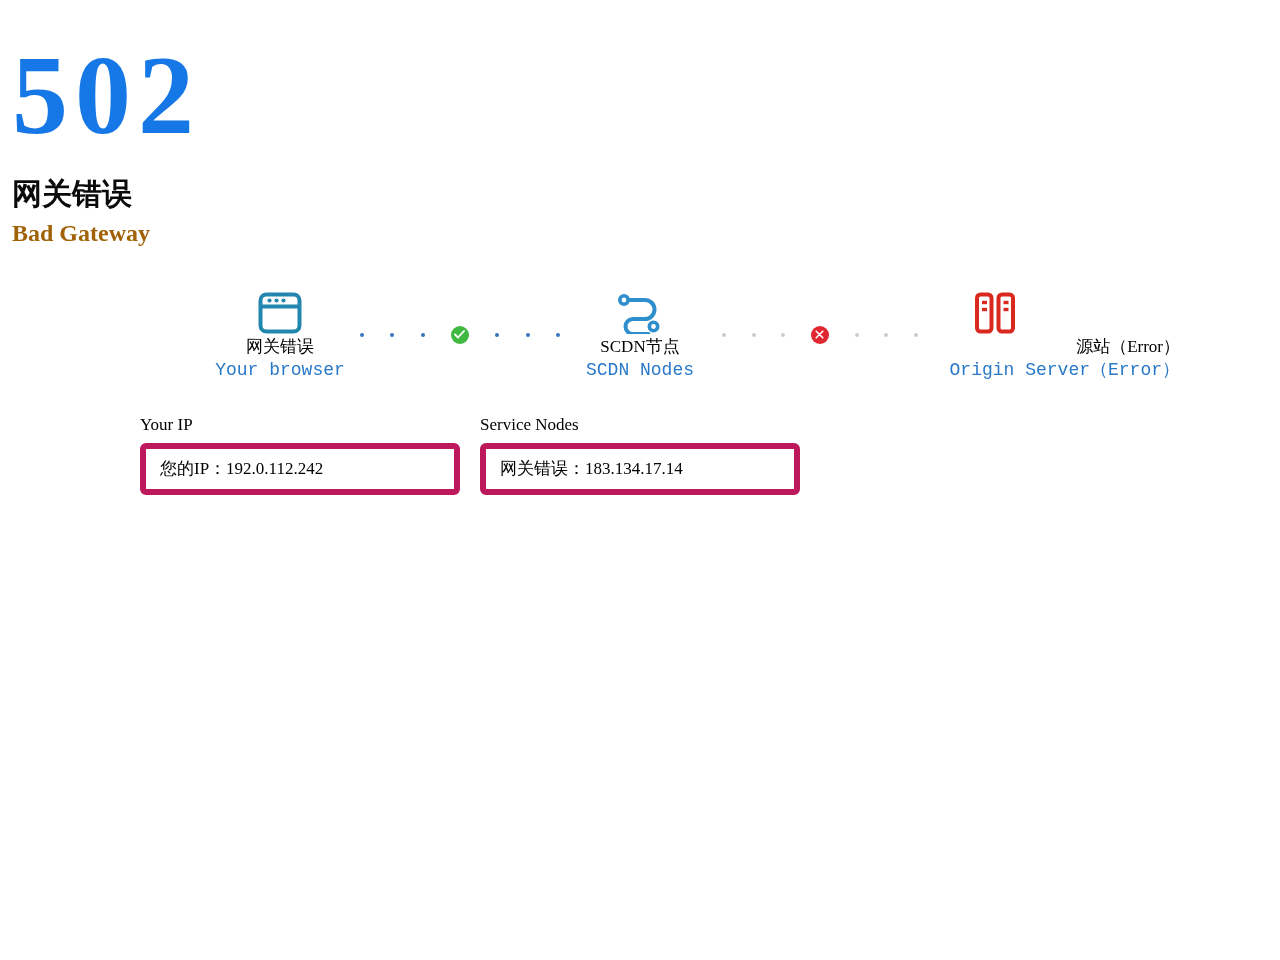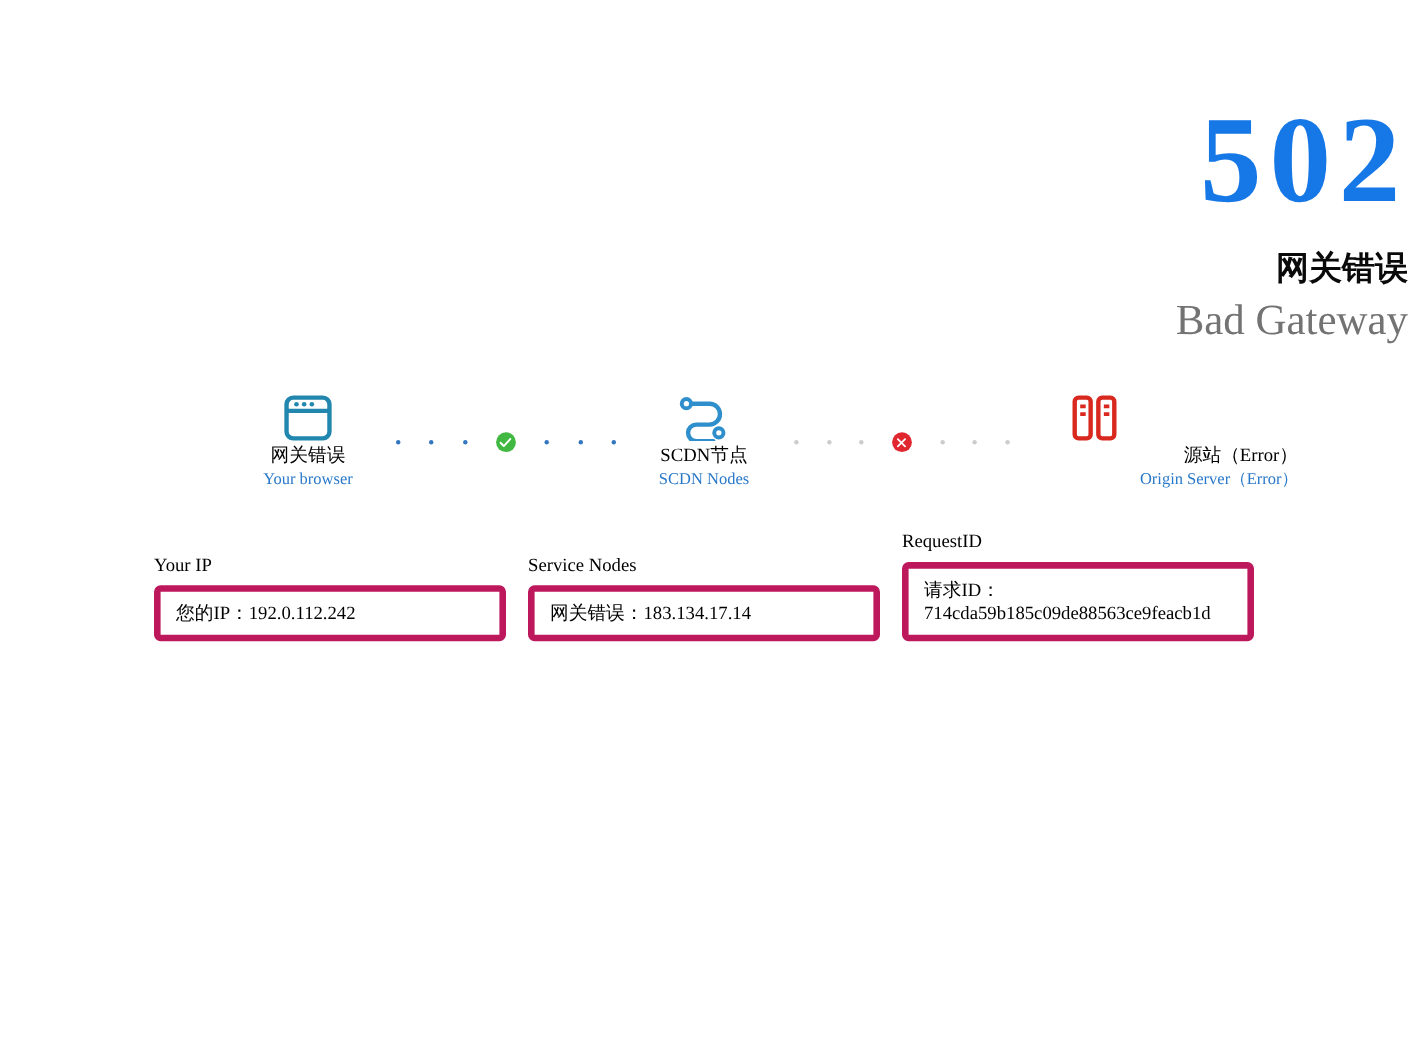--- a/index.html
+++ b/index.html
@@ -1,44 +1,44 @@
 <!DOCTYPE html>
 <html><head>
 <meta charset="utf-8">
 <style>
   * { margin:0; padding:0; box-sizing:border-box; }
   html,body { width:1280px; height:960px; background:#ffffff; }
   body { font-family:"Liberation Serif", serif; color:#000; overflow:hidden; }
 
-  .header { text-align:right; padding-top:90px; }
+  .header { text-align:left; padding-top:39px;margin-left:12px; }
   .code {
     font-size:112px; line-height:1; font-weight:bold;
     color:#1677e6; letter-spacing:7px;
   }
   .title-zh {
     font-size:30px; font-weight:bold; color:#0a0a0a;
     margin-top:24px; line-height:1.25;
     font-family:"Liberation Sans", sans-serif;
   }
   .title-en {
-    font-size:39px; font-weight:normal; color:#737373;
+    font-size:24px; font-weight:bold; color:#a16207;
     margin-top:7px; line-height:1.1;
   }
 
   .diagram { position:relative; width:1280px; height:88px; margin-top:46px; }
   .node { position:absolute; top:0; text-align:center; }
   .node-browser { left:140px; width:280px; }
   .node-scdn    { left:500px; width:280px; }
   .node-origin  { left:810px; width:370px;text-align:right; }
   .node-icon { height:44px; display:flex; align-items:flex-start; justify-content:center; }
   .icon-browser { color:#2287ae; }
   .icon-scdn    { color:#2e8fcc; }
   .icon-origin  { color:#d9291f; }
   .node-label-zh { font-size:17px; color:#000; line-height:1.15; margin-top:1px; }
-  .node-label-en { font-size:15px; color:#2979c9; line-height:1.15; margin-top:4px; }
+  .node-label-en { font-size:18px; color:#2979c9; line-height:1.15; margin-top:4px;font-family:Liberation Mono, monospace; }
 
   .connector {
     position:absolute; top:34px; height:18px;
     display:flex; align-items:center; justify-content:space-between;
   }
   .connector-left  { left:360px; width:200px; }
   .connector-right { left:722px; width:196px; }
   .dot { width:4px; height:4px; border-radius:50%; }
   .dot-blue { background:#3377c0; }
   .dot-gray { background:#cccccc; }
@@ -148,17 +148,13 @@
 
 <div class="info">
   <div class="info-col">
     <div class="info-label">Your IP</div>
     <div class="info-box">您的IP：192.0.112.242</div>
   </div>
   <div class="info-col">
     <div class="info-label">Service Nodes</div>
     <div class="info-box">网关错误：183.134.17.14</div>
   </div>
-  <div class="info-col">
-    <div class="info-label">RequestID</div>
-    <div class="info-box">请求ID：714cda59b185c09de88563ce9feacb1d</div>
-  </div>
 </div>
 
 </body></html>

